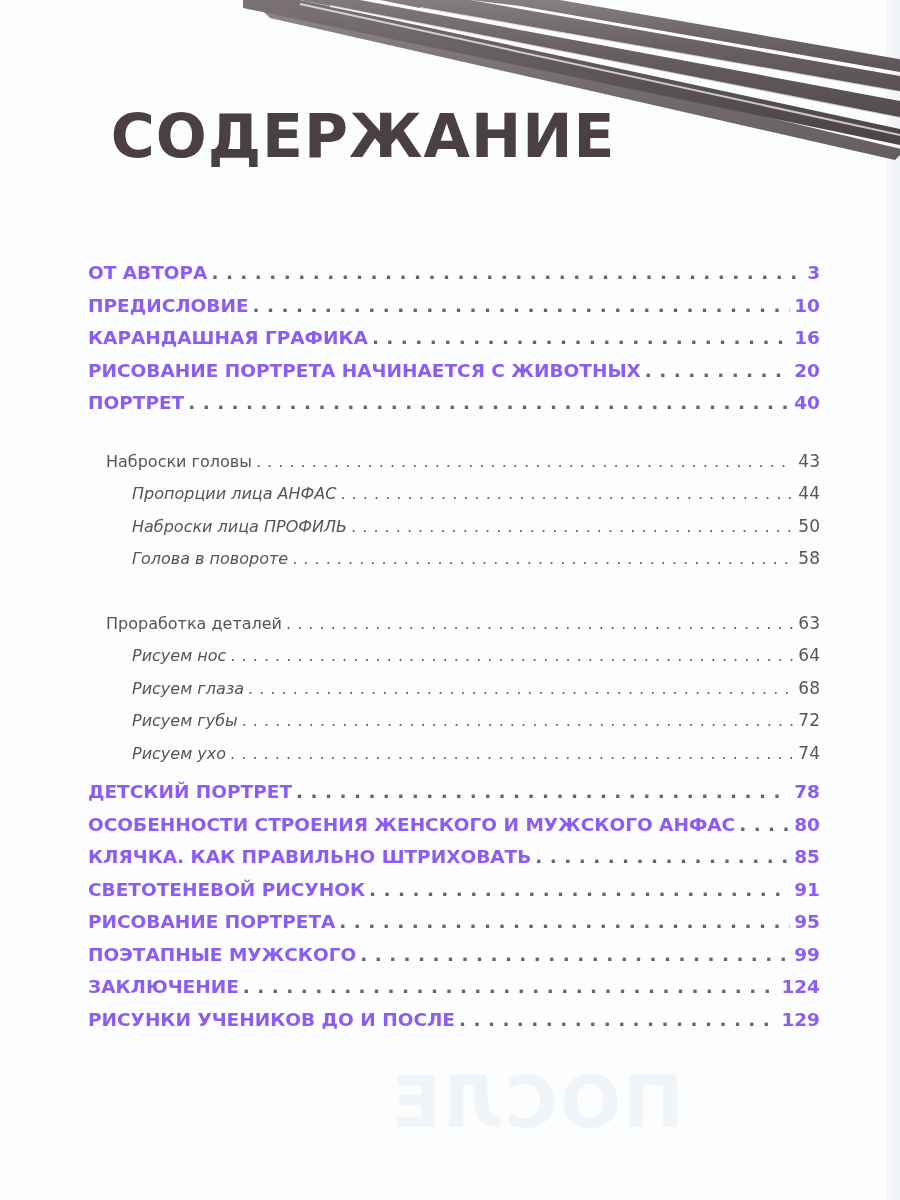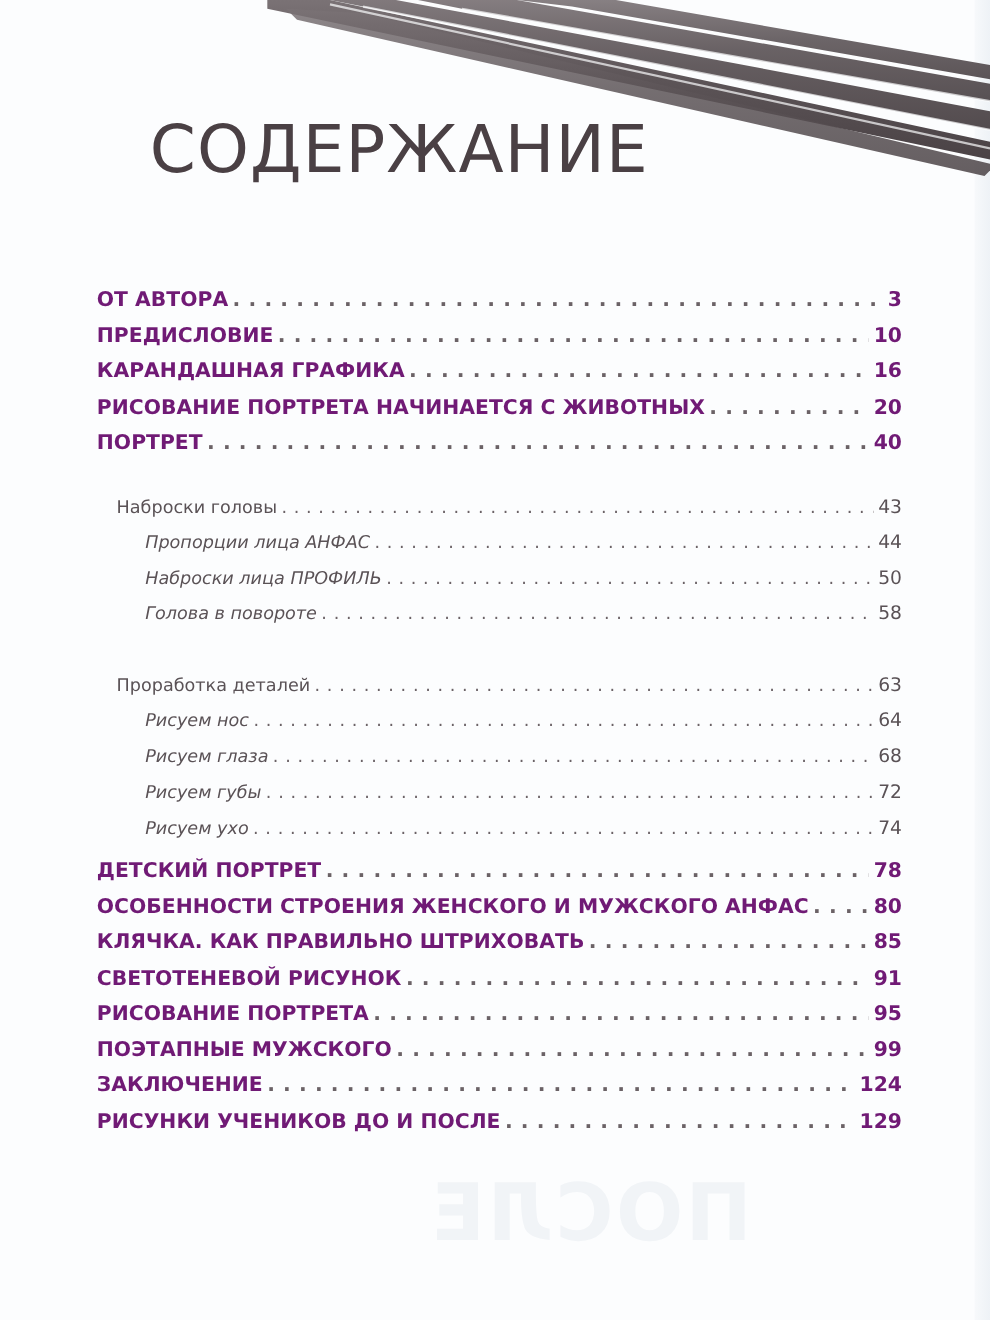--- a/index.html
+++ b/index.html
@@ -30,21 +30,21 @@
       width: 900px;
       height: 170px;
     }
     .title {
       position: absolute;
       left: 0;
       width: 726px;
       top: 100px;
       text-align: center;
       font-family: "DejaVu Sans", sans-serif;
-      font-weight: normal;
+      font-weight: bold;
       font-size: 60px;
       letter-spacing: 1px;
       color: #4a4044;
       margin: 0;
       line-height: 72px;
     }
     .toc {
       position: absolute;
       left: 88px;
       width: 732px;
@@ -71,21 +71,21 @@
       letter-spacing: 0px;
       word-spacing: 1px;
     }
     .row .page {
       flex: 0 0 auto;
       text-align: right;
     }
     .lvl1 {
       font-weight: bold;
       font-size: 18.5px;
-      color: #701a75;
+      color: #8b5cf6;
     }
     .lvl1 .dots { font-weight: bold; }
     .lvl2, .lvl3 {
       font-weight: normal;
       font-size: 16px;
       color: #5a5256;
     }
     .lvl2 .page, .lvl3 .page { font-size: 17px; margin-top: 26px; }
     .lvl2 .label { padding-left: 18px; text-align: center; }
     .lvl3 .label { padding-left: 44px; font-style: italic; }

